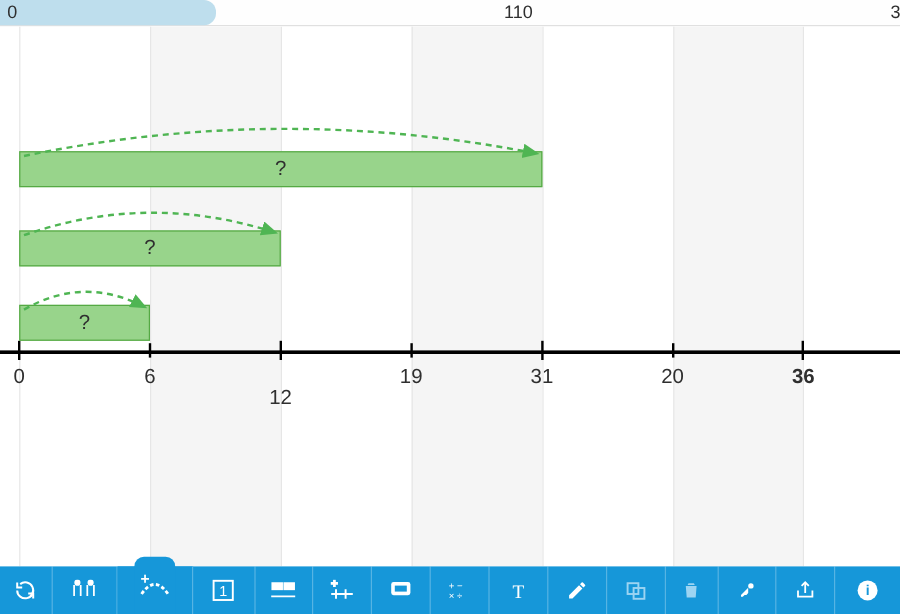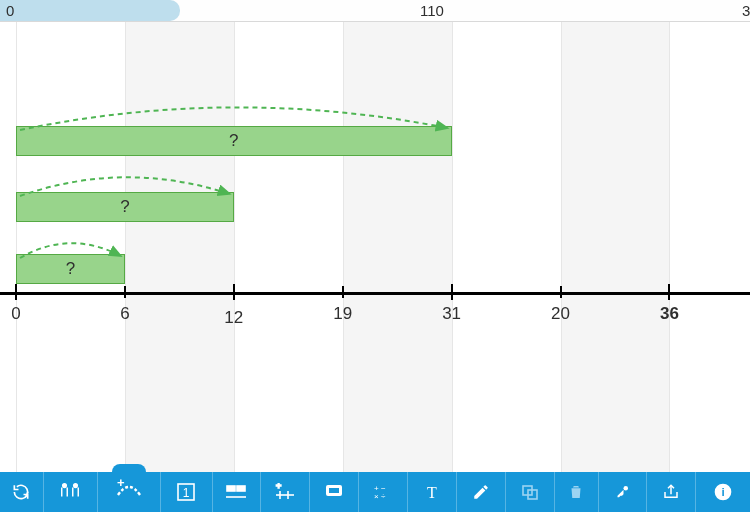--- a/index.html
+++ b/index.html
@@ -45,21 +45,21 @@
     <div class="gridline" style="left: 342.7px;"></div>
     <div class="gridline" style="left: 451.6px;"></div>
     <div class="gridline" style="left: 560.5px;"></div>
     <div class="gridline" style="left: 669.4px;"></div>
     <div class="numline" style="top: 270px;"></div>
     <div class="tick" style="left: 15px; top: 262px; height: 16px;"></div>
     <div class="ticklabel" style="left: 16px; top: 282px;">0</div>
     <div class="tick" style="left: 123.9px; top: 264px; height: 12px;"></div>
     <div class="ticklabel" style="left: 124.9px; top: 282px;">6</div>
     <div class="tick" style="left: 232.8px; top: 262px; height: 16px;"></div>
-    <div class="ticklabel" style="left: 233.8px; top: 286px;">12</div>
+    <div class="ticklabel" style="left: 233.8px; top: 300px;">12</div>
     <div class="tick" style="left: 341.7px; top: 264px; height: 12px;"></div>
     <div class="ticklabel" style="left: 342.7px; top: 282px;">19</div>
     <div class="tick" style="left: 450.6px; top: 262px; height: 16px;"></div>
     <div class="ticklabel" style="left: 451.6px; top: 282px;">31</div>
     <div class="tick" style="left: 559.5px; top: 264px; height: 12px;"></div>
     <div class="ticklabel" style="left: 560.5px; top: 282px;">20</div>
     <div class="tick" style="left: 668.4px; top: 262px; height: 16px;"></div>
     <div class="ticklabel" style="left: 669.4px; top: 282px; font-weight: bold;">36</div>
     <div class="bar" style="left: 16px; width: 435.6px; top: 104px;">
       <div class="q">?</div>

